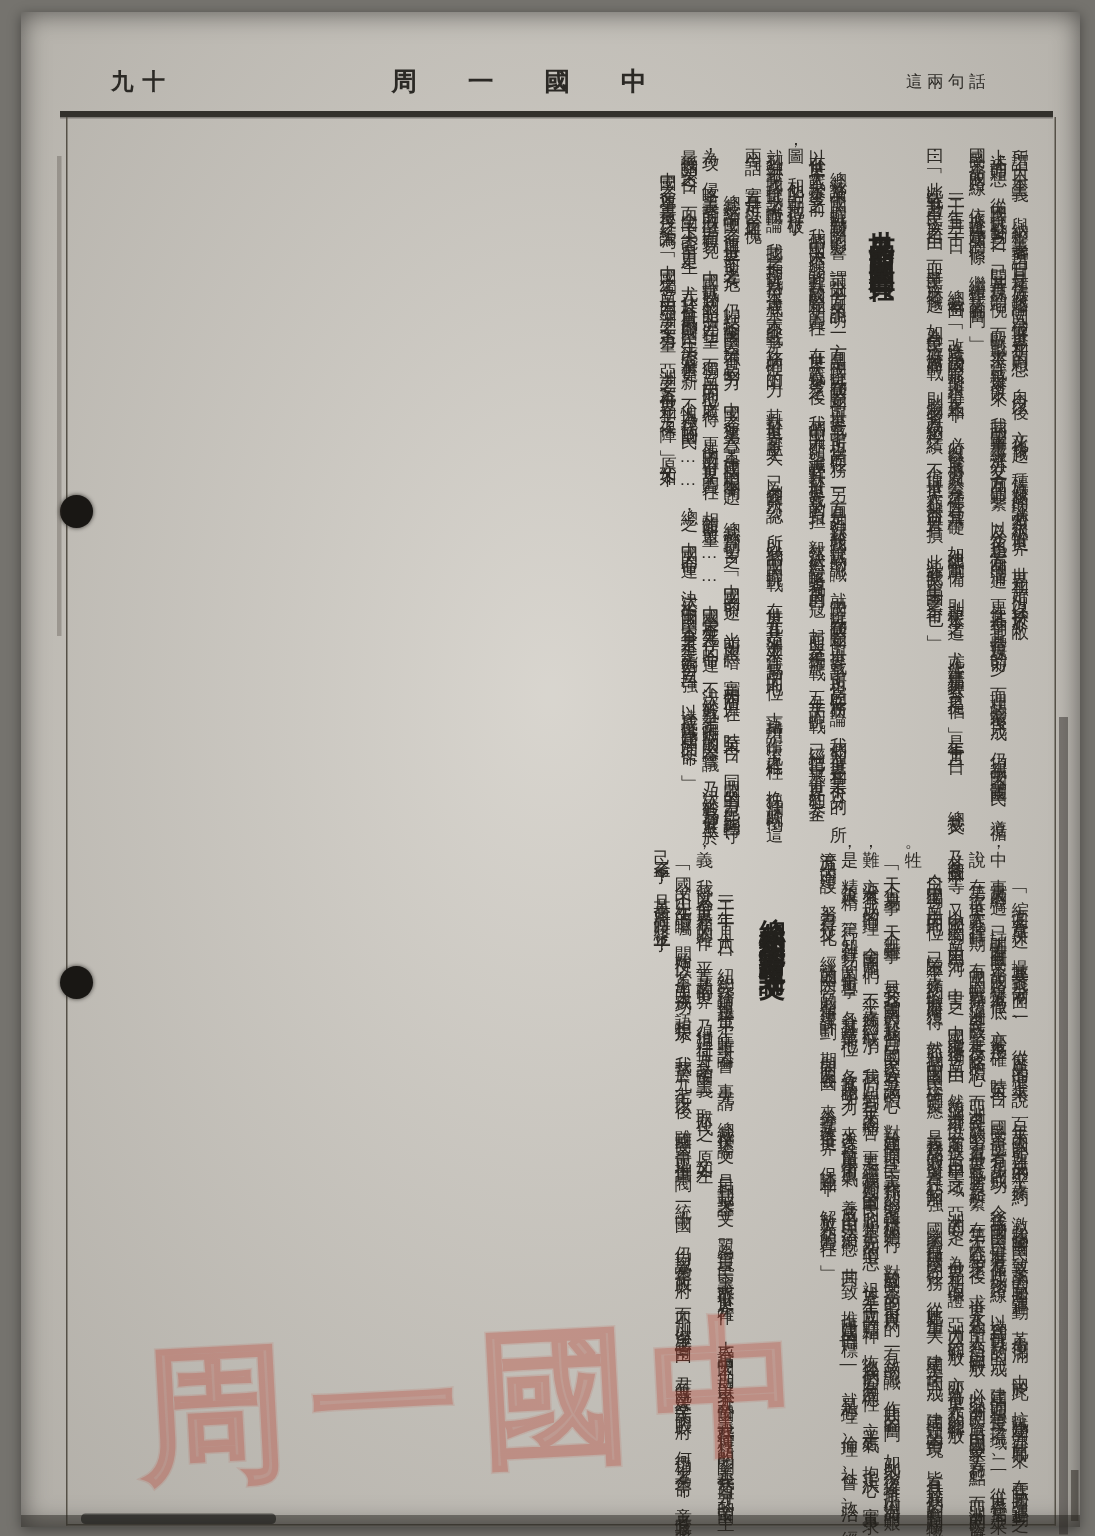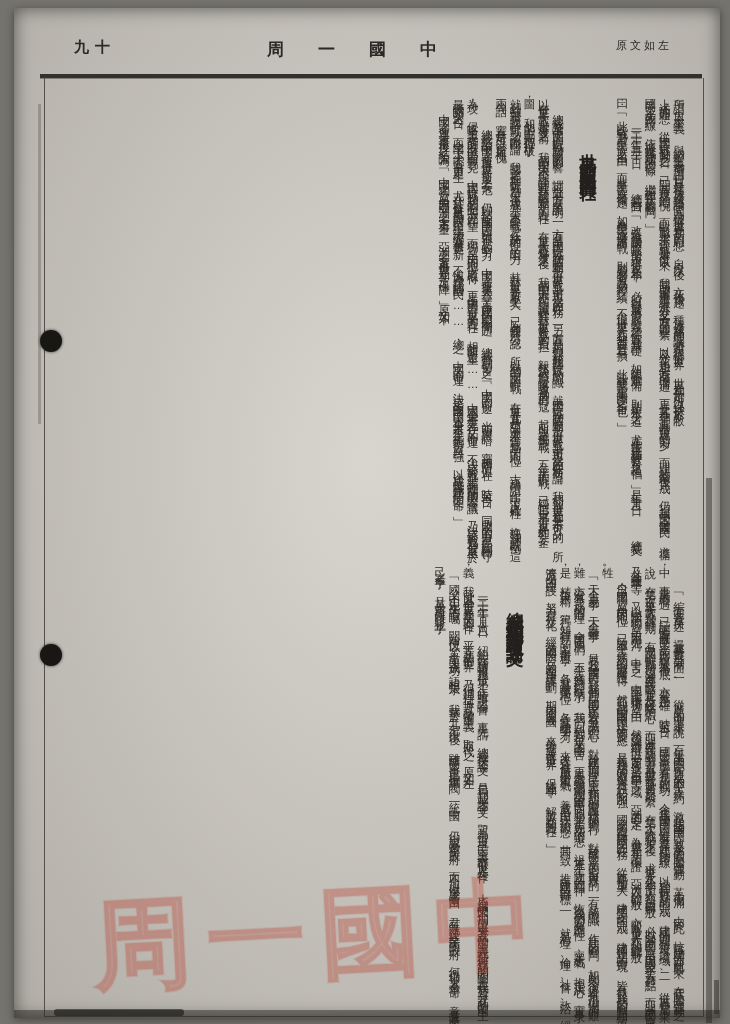--- a/index.html
+++ b/index.html
@@ -13,22 +13,22 @@
   
   .paper{
     position:absolute;left:14px;top:8px;right:10px;bottom:6px;
     background:
       radial-gradient(ellipse at 50% 45%, rgba(255,255,255,.18), rgba(0,0,0,.14) 98%),
       #d0ccc4;
     box-shadow:0 0 18px rgba(0,0,0,.55) inset, 0 2px 8px rgba(0,0,0,.4);
   }
   
   .runhead{
-    position:absolute;left:60px;right:48px;top:30px;height:32px;
-    display:flex;align-items:flex-start;justify-content:space-between;
+    position:absolute;left:60px;right:60px;top:30px;height:32px;
+    display:flex;align-items:center;justify-content:space-between;
     color:#2b2925;
     gap:37px;
   }
   .folio{font-size:15px;font-weight:bold;letter-spacing:6px;}
   .masthead{font-size:17px;font-weight:bold;letter-spacing:34px;text-indent:34px;transform:translateX(-14px);}
   .issue{font-size:11px;letter-spacing:3px;}
   .head-rule{
     position:absolute;left:26px;right:18px;top:66px;height:4px;
     background:#33312c;box-shadow:0 1px 0 rgba(40,38,34,.4);
   }
@@ -80,21 +80,21 @@
 </style>
 </head>
 <body>
 
 <div class="screen">
   <div class="paper">
 
     <header class="runhead">
       <span class="folio">九十</span>
       <span class="masthead">周一國中</span>
-      <span class="issue">原文如左</span>
+      <span class="issue">這兩句話</span>
     </header>
     <div class="head-rule"></div>
 
     <div class="frame"></div>
 
     <section class="vblock vb-top">
       <p>所謂「大日本主義」，與納粹主義者所謂「日耳曼種族優越論」同為破壞世界和平的思想。自今以後，文化優越、種族優越的理論必須永絕於世界。世界和平始可以保持於不敝。</p>
       <p>上述的理想，從中國抗戰發動之日，已開其實現的端倪。而歐戰與太平洋戰爭爆發以來，我同盟國軍事經濟外交各方面的連繫，以及文化思想方面的溝通，更使其進到了具體實現的前夕。而理想的最後完成，仍須我中國全體國民，遵循國民革命的路線，依據抗戰建國的信條，繼續作艱苦的奮鬥。」</p>
       <p>　　三十一年三月二十一日，　總裁有曰：「改造戰後國際形勢與求得長久和平，必須以發展博愛與公義之德性為其基礎。如徒限制軍備，則非根本之道。尤應注重精神教育之提倡。」是年十月二日，　總裁又曰：「此次戰爭乃爭民族之自由，而非爭民族之優越。如為爭民族優越而戰，則勝利者將為納粹之績，不僅與世界人類無益而且有損，此決非我民主集團之宗旨也。」</p>
       <h2 class="vtitle t1">世界的前途與中國的責任</h2>

